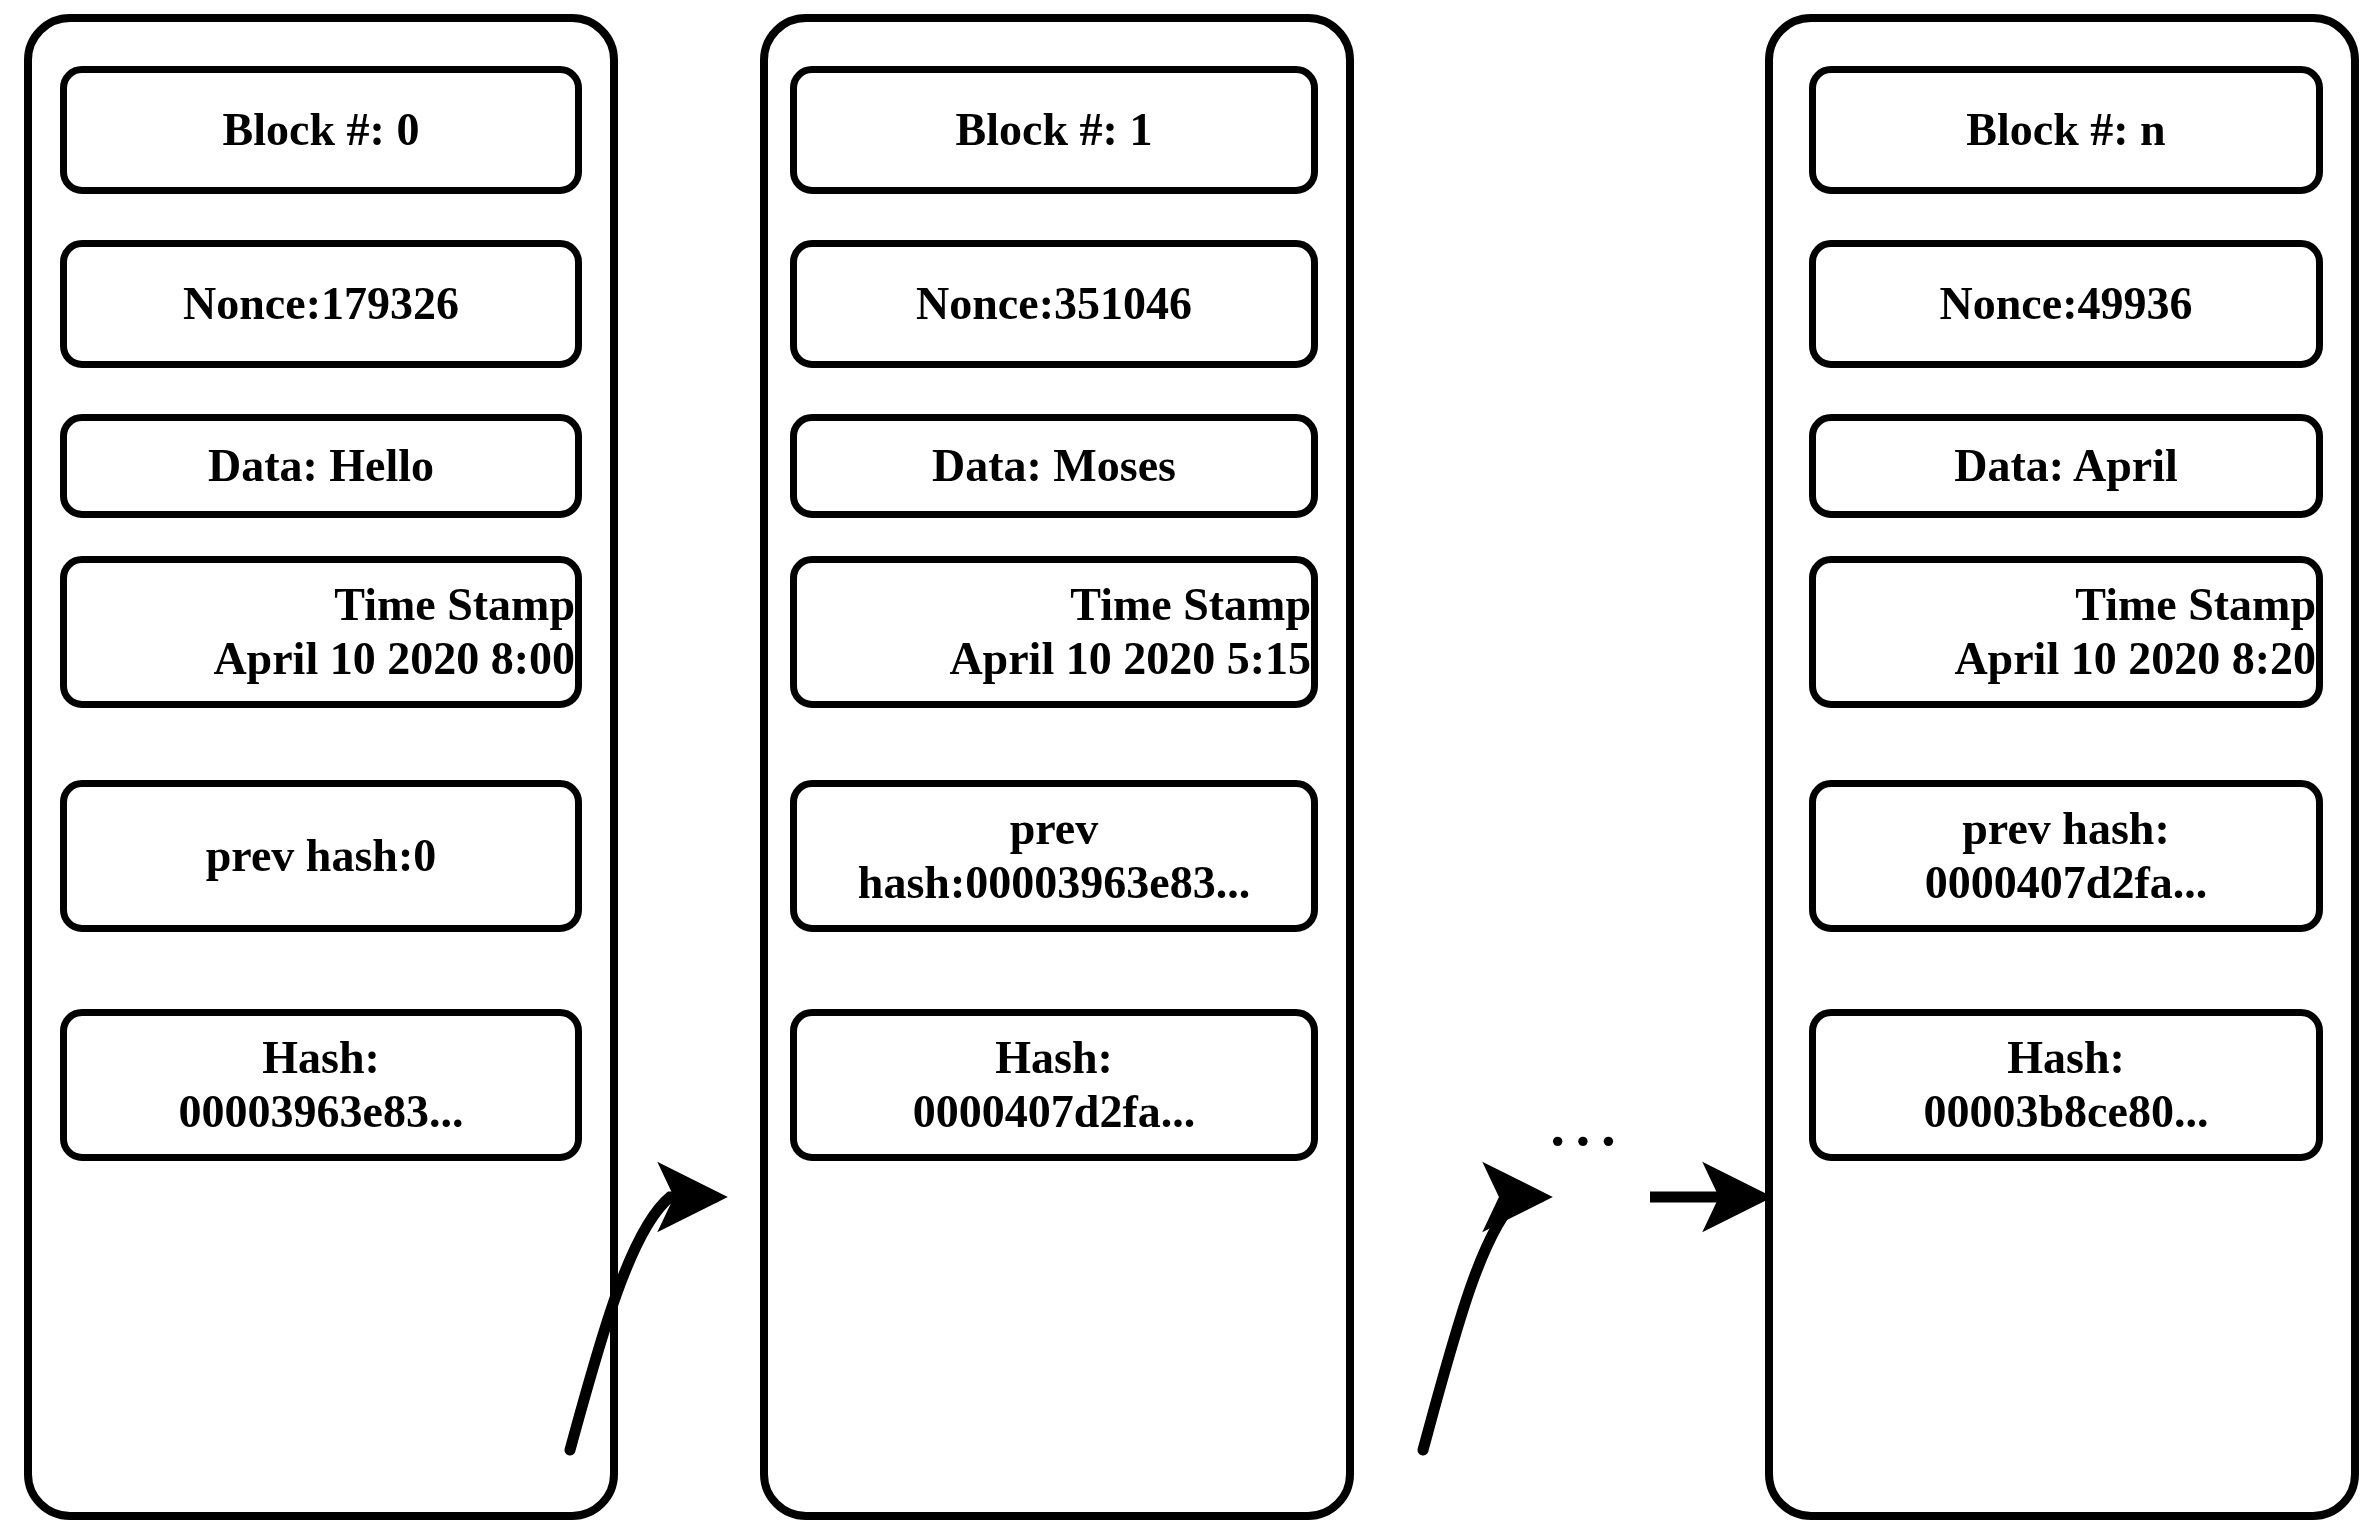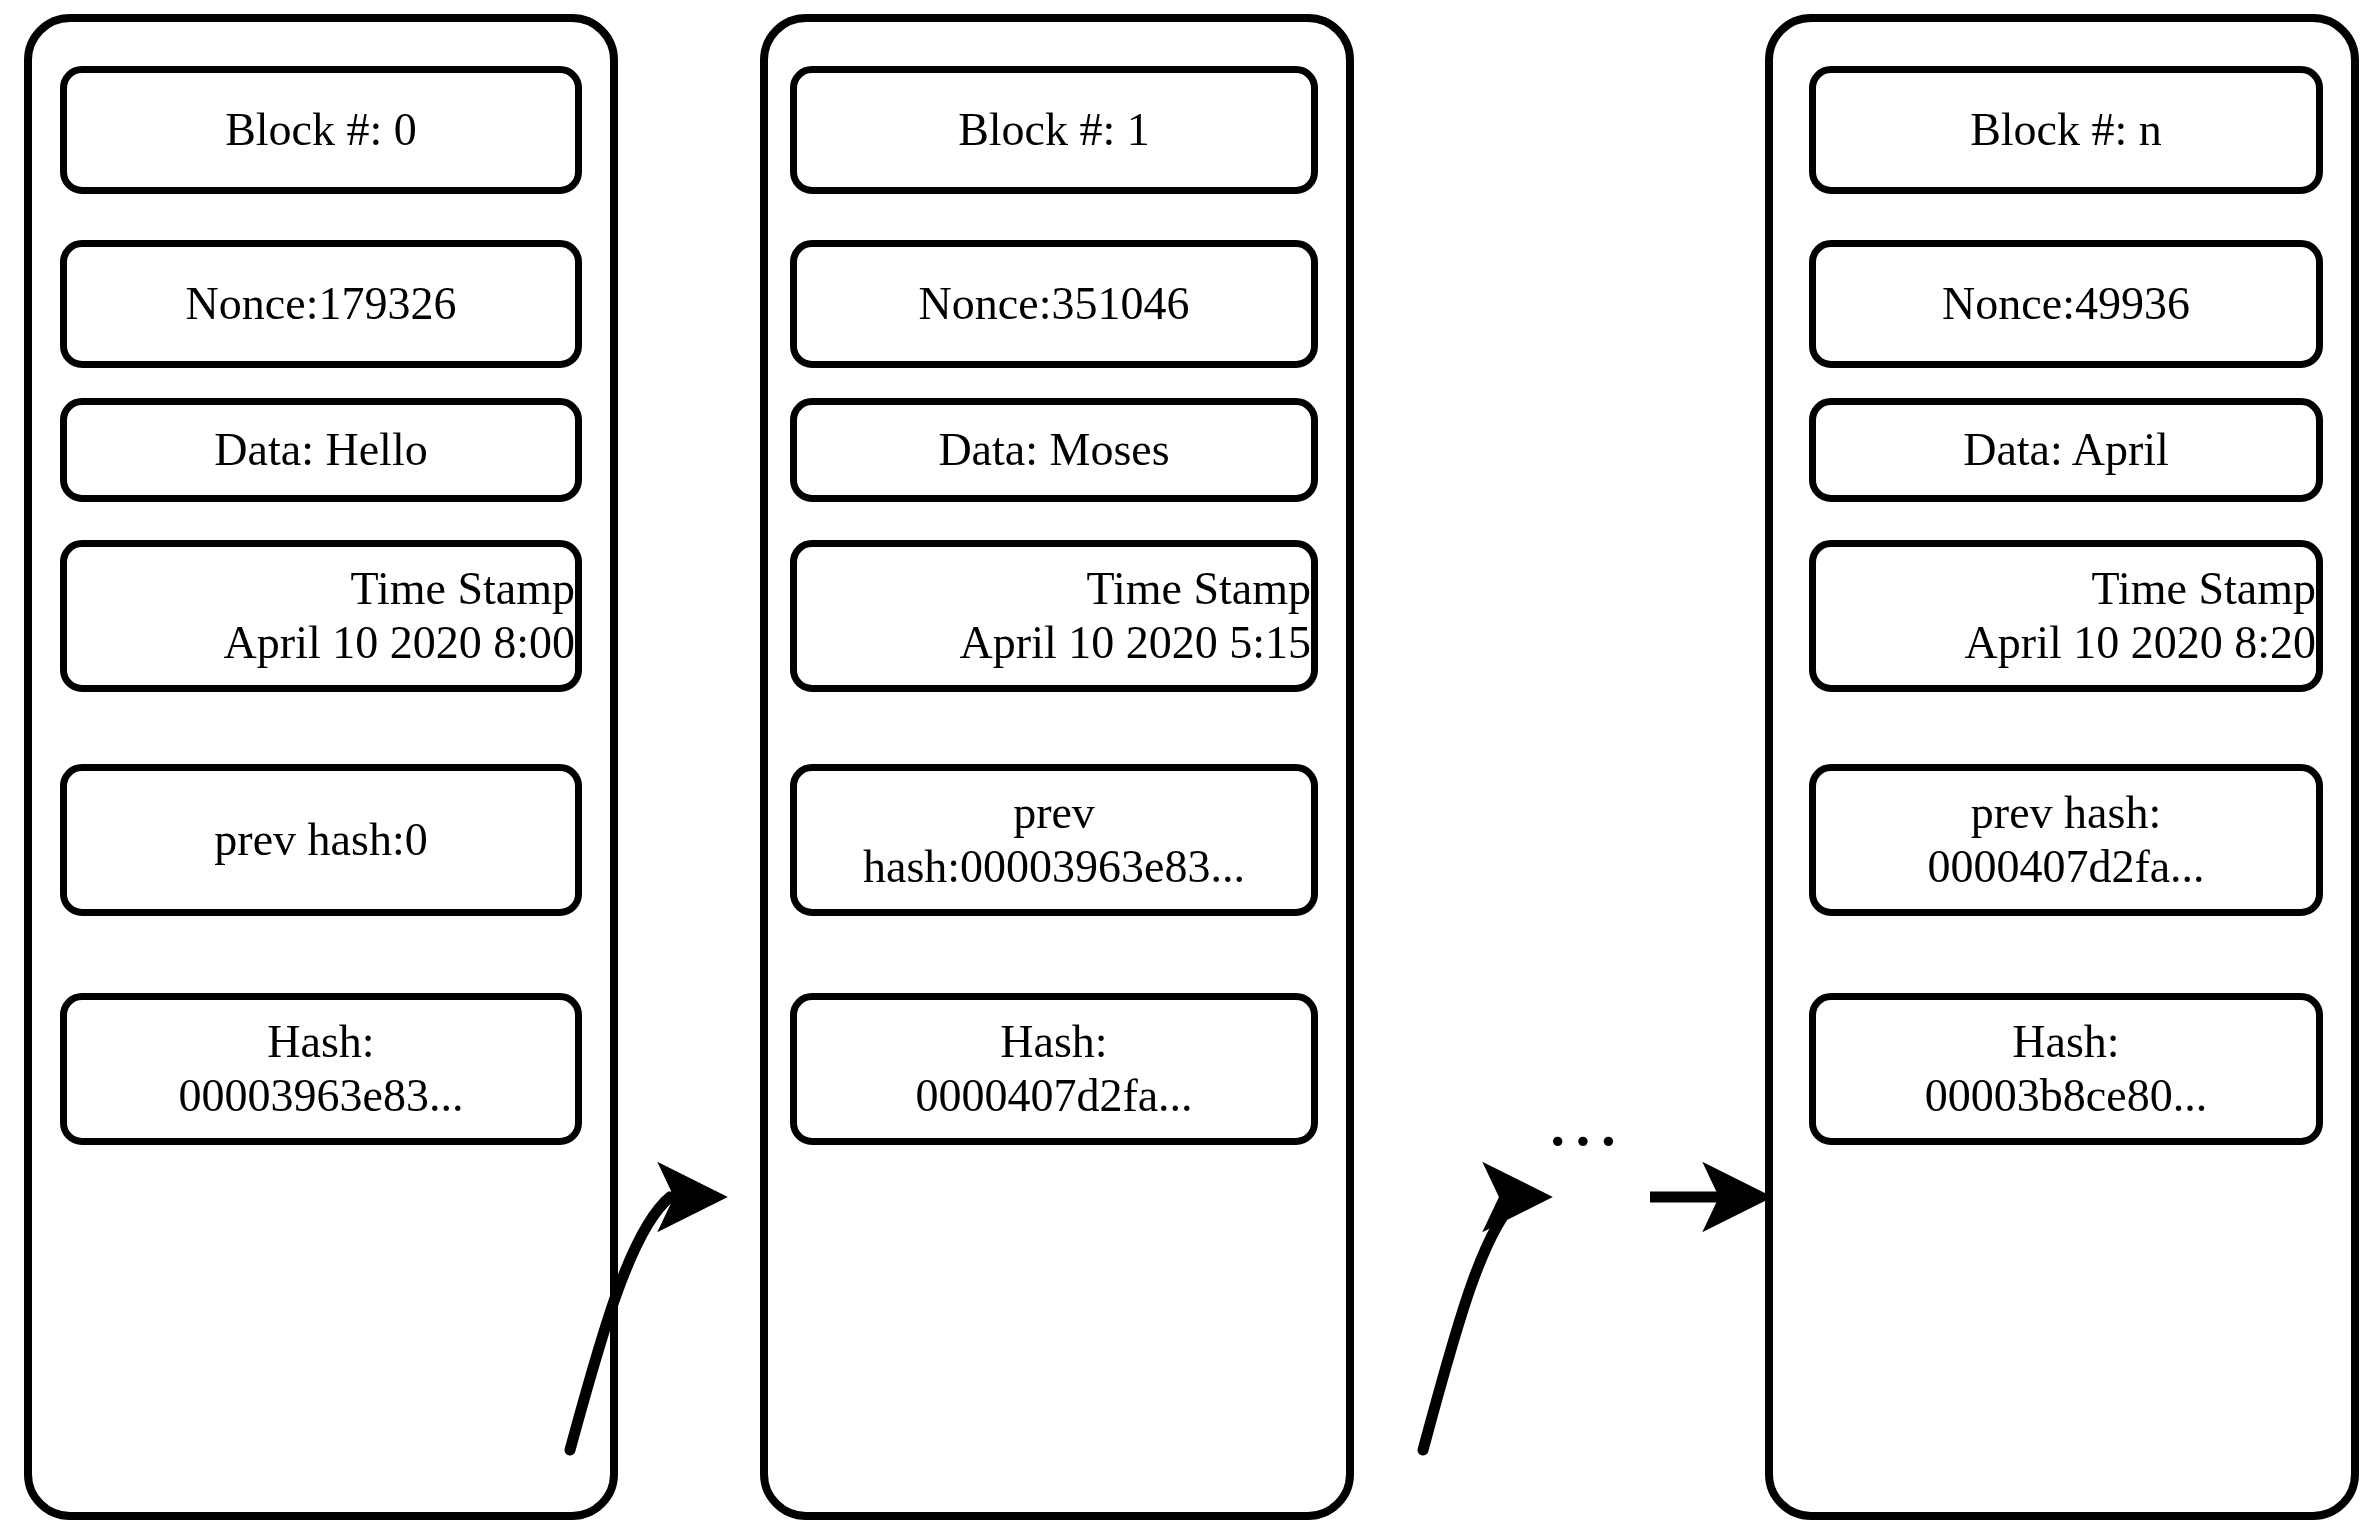--- a/index.html
+++ b/index.html
@@ -29,20 +29,21 @@
     width: 594px;
     height: 1506px;
     border: 8px solid #000000;
     border-radius: 46px;
     background: #ffffff;
     box-sizing: border-box;
     display: flex;
     flex-direction: column;
     align-items: center;
     padding: 44px 28px 34px 28px;
+    font-weight: bold;
   }
   #block-0 { left: 24px; }
   #block-1 { left: 760px; padding-left: 22px; }
   #block-2 { left: 1765px; padding-left: 36px; }
 
   
   .field {
     width: 100%;
     border: 7px solid #000000;
     border-radius: 22px;
@@ -51,21 +52,21 @@
     display: flex;
     flex-direction: column;
     align-items: center;
     justify-content: center;
     text-align: center;
     line-height: 1.18;
     font-size: 46px;
   }
 
   .f-blocknum   { height: 128px; margin-bottom: 46px; }
-  .f-nonce      { height: 128px; margin-bottom: 30px; }
+  .f-nonce      { height: 128px; margin-bottom: 46px; }
   .f-data       { height: 104px; margin-bottom: 38px; }
   .f-timestamp  { height: 152px; margin-bottom: 72px; align-items: flex-end; }
   .f-prevhash   { height: 152px; margin-bottom: 46px; }
   .f-hash       { height: 152px; margin-bottom: 0; margin-top: 31px; }
 
   .line { display: block; }
 
   
   .connector {
     position: absolute;

